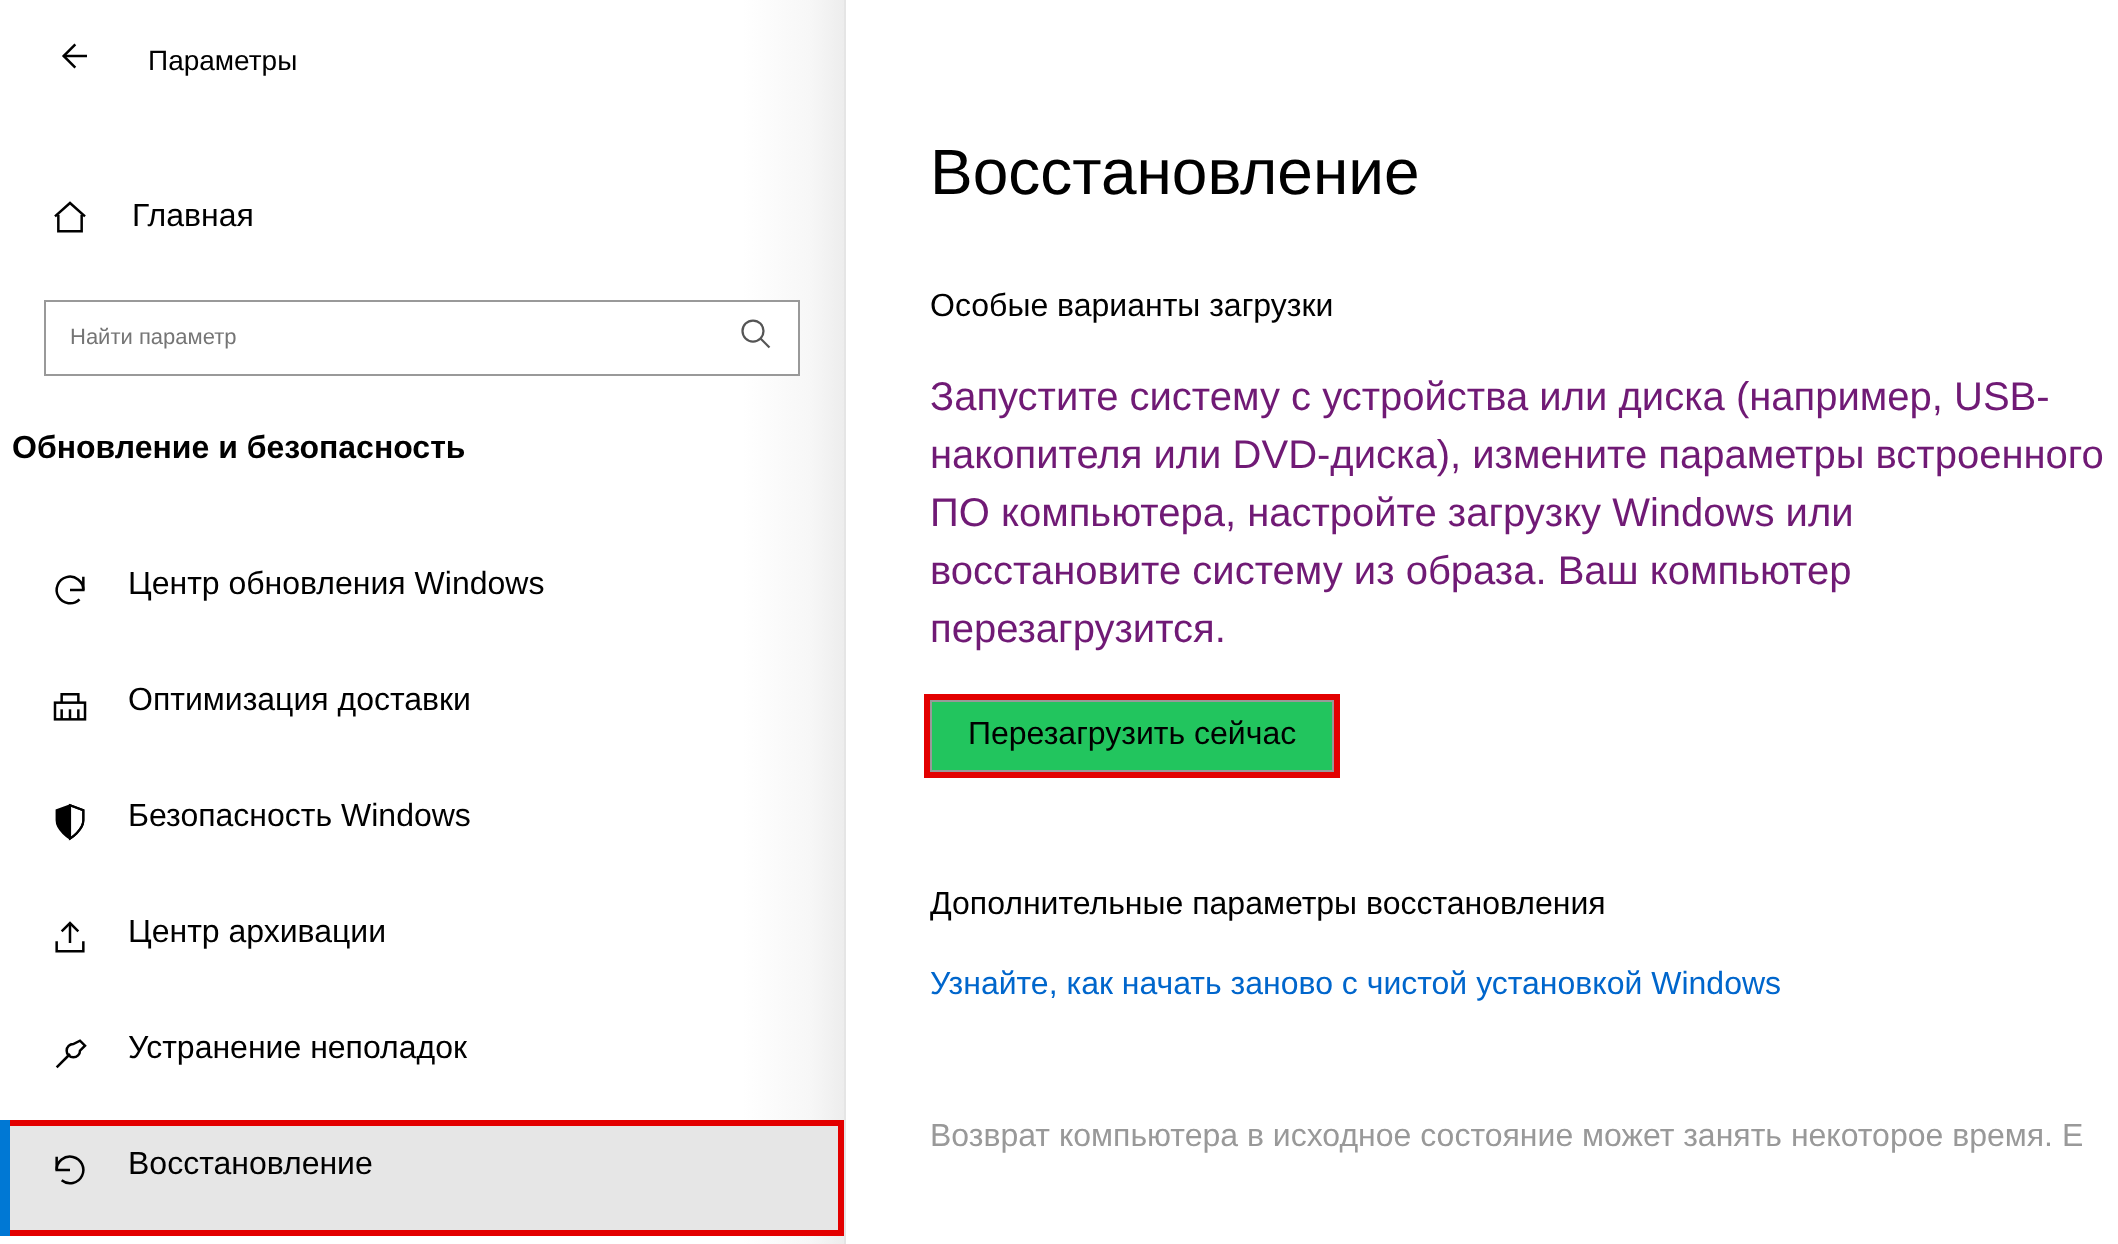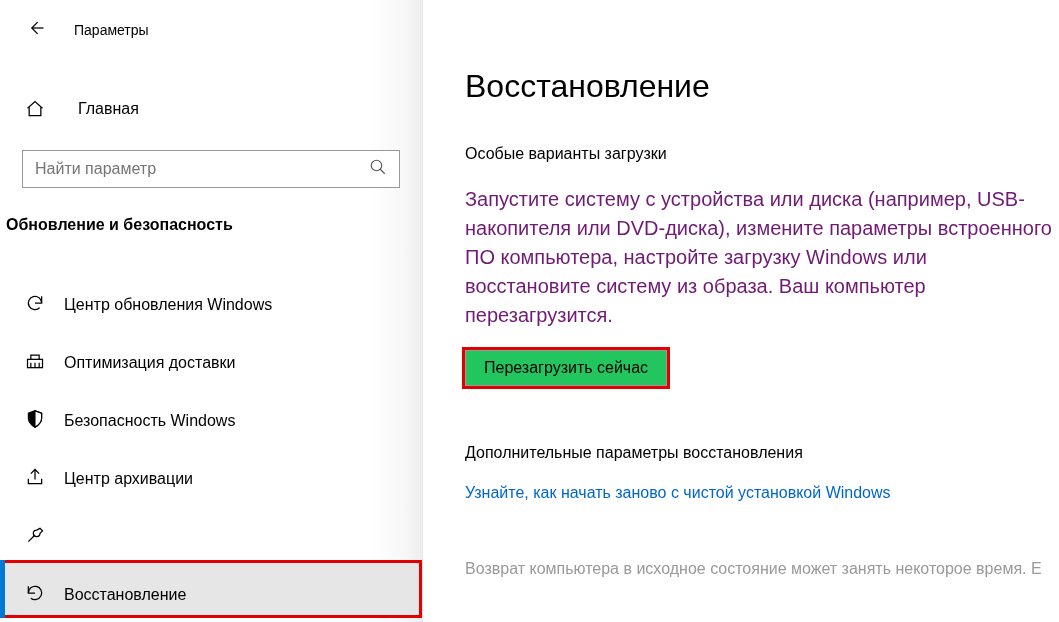--- a/index.html
+++ b/index.html
@@ -31,53 +31,53 @@
   }
   .back-btn {
     width: 32px; height: 32px;
     display:flex; align-items:center; justify-content:center;
     cursor:pointer;
   }
   .header-title { font-size: 14px; }
   .home-row {
     display:flex; align-items:center;
     padding: 10px 14px 10px 24px;
-    gap: 32px;
+    gap: 20px;
     cursor:pointer;
     margin-top: 30px;
     margin-bottom: 14px;
   }
   .home-row .label { font-size: 16px; }
   .search-wrap {
     margin: 6px 22px 22px 22px;
   }
   .search-box {
     width: 100%;
     border: 1px solid #999999;
     background: #ffffff;
     height: 38px;
     display:flex; align-items:center;
     padding: 0 12px;
   }
   .search-box input {
     flex:1;
     border:none; outline:none;
-    font-size: 16px;
+    font-size: 11px;
     color:#0f172a;
     font-family: inherit;
     background: transparent;
   }
   .section-title {
     font-size: 16px;
     font-weight: 600;
     padding: 6px 22px 18px 6px;
   }
   .nav-list { display:flex; flex-direction:column; margin-top: 18px;}
   .nav-item {
-    display:flex; align-items:flex-end;
+    display:flex; align-items:flex-start;
     gap: 18px;
     padding: 14px 14px 14px 24px;
     cursor:pointer;
     font-size: 16px;
     position: relative;
     min-height: 58px;
   }
   .nav-item.selected {
     background: #e6e6e6;
   }
@@ -235,20 +235,21 @@
       <span>Центр архивации</span>
     </div>
 
     <div class="nav-item">
       <span class="nav-icon">
         <svg viewBox="0 0 24 24" fill="none" stroke="#000" stroke-width="1.5">
           <path d="M14 6 a4 4 0 1 0 4 4 L21 7 l-3-3 Z"></path>
           <line x1="12" y1="12" x2="4" y2="20"></line>
         </svg>
       </span>
+      <span>Устранение неполадок</span>
     </div>
 
     <div class="nav-item selected highlighted">
       <span class="nav-icon">
         <svg viewBox="0 0 24 24" fill="none" stroke="#000" stroke-width="1.5">
           <path d="M4 12 a8 8 0 1 1 3 6.2"></path>
           <polyline points="4 4 4 12 12 12" fill="none"></polyline>
         </svg>
       </span>
       <span>Восстановление</span>

